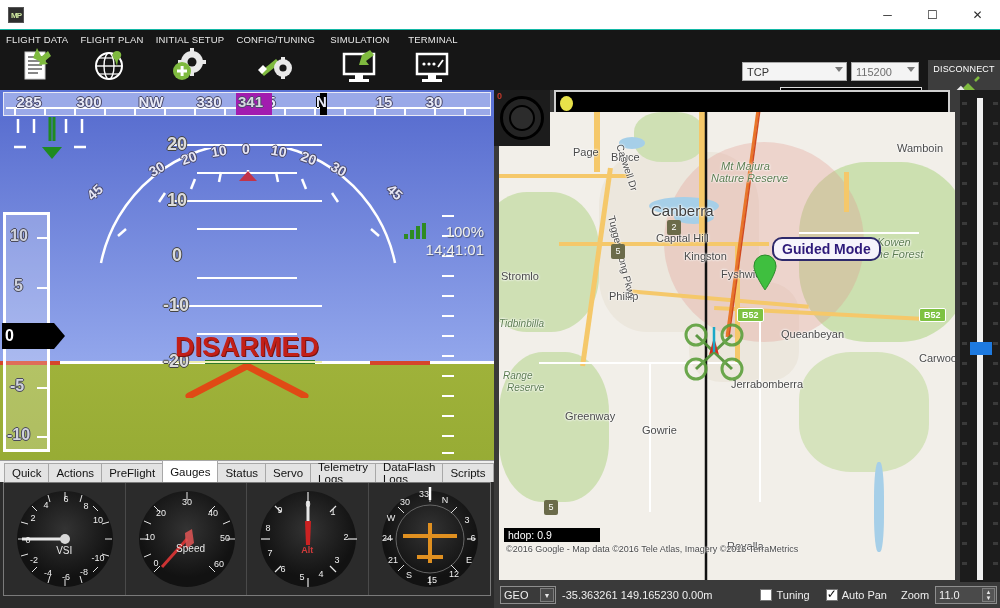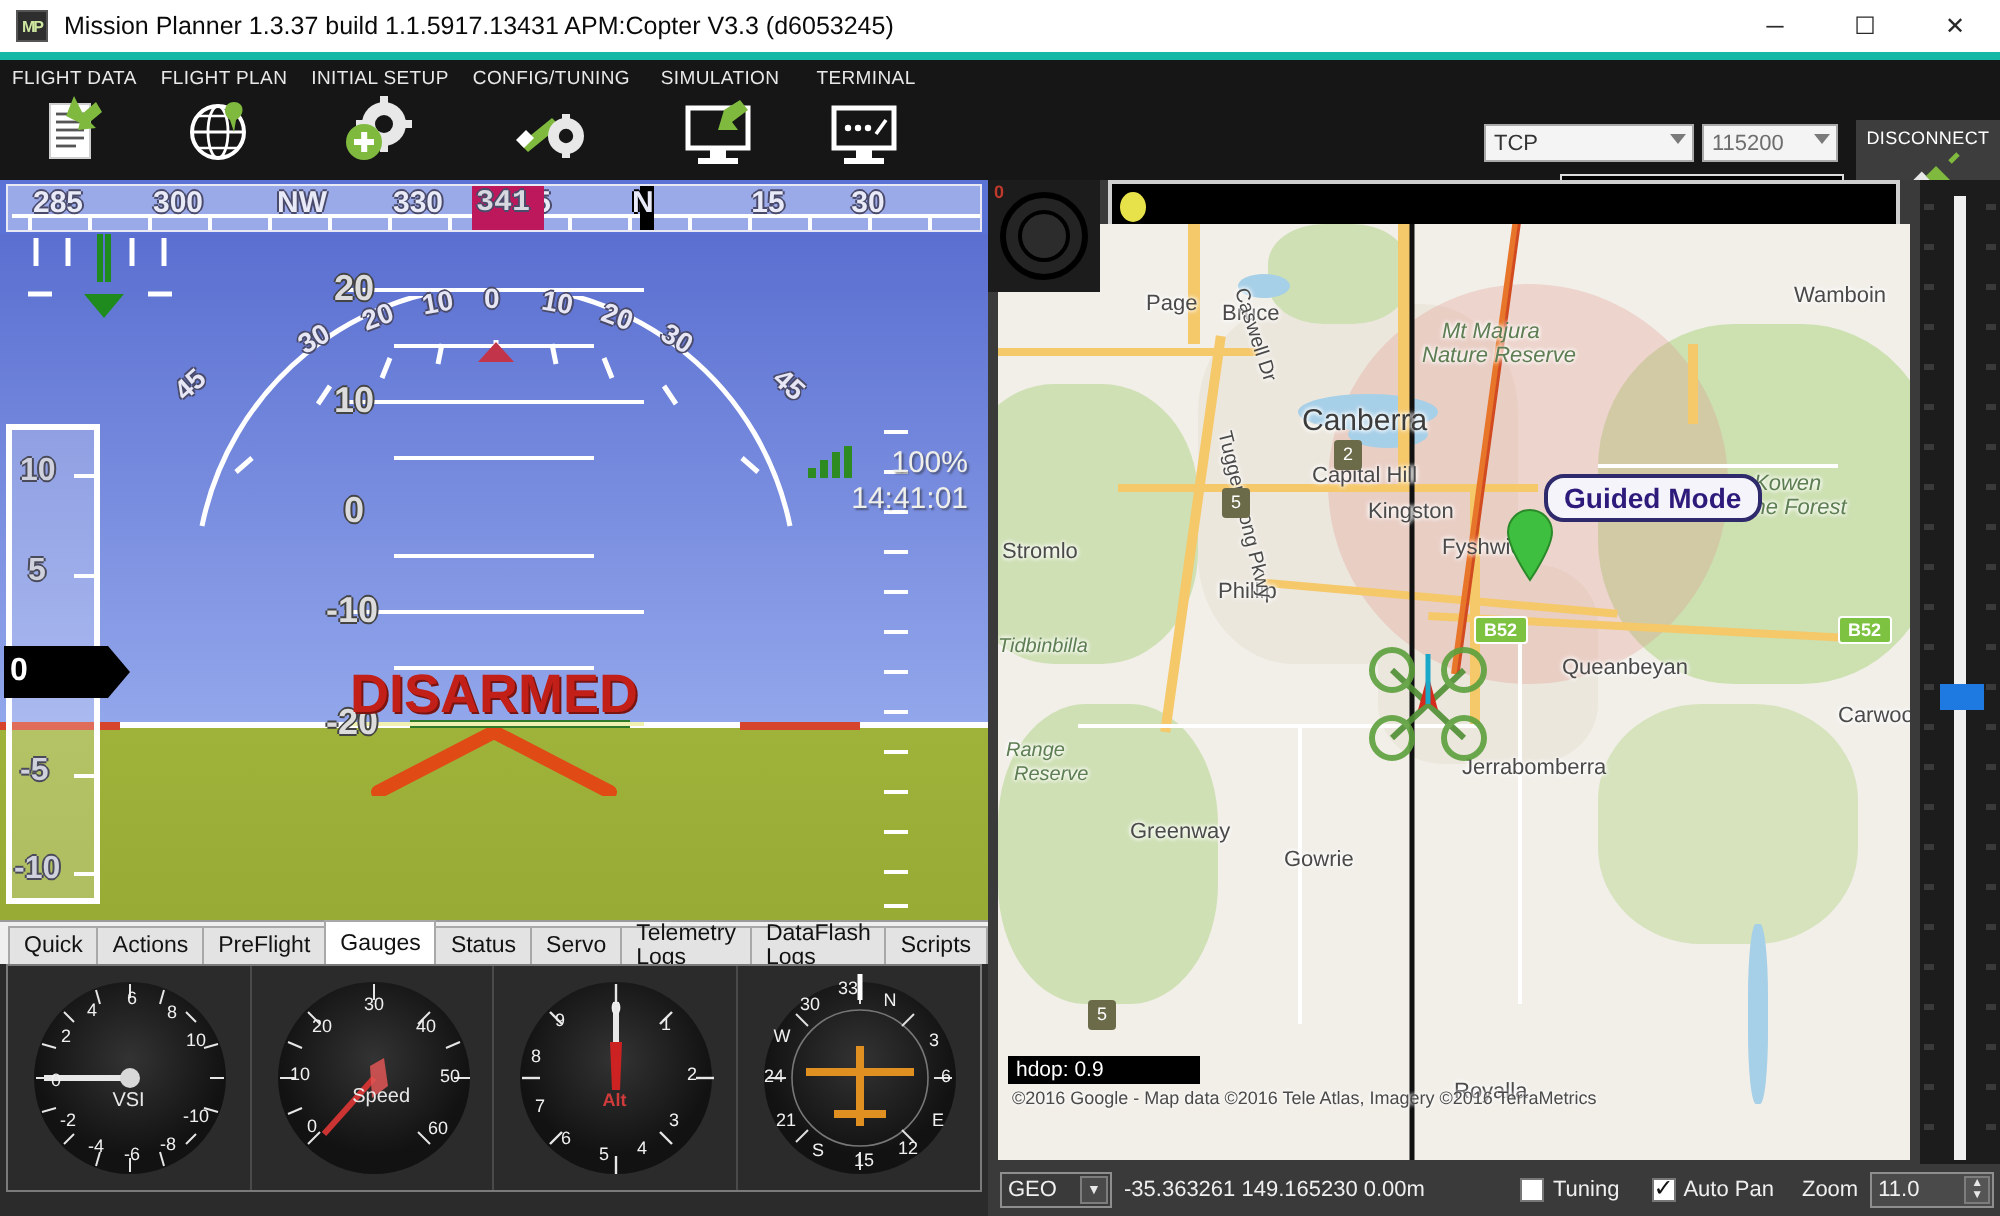--- a/index.html
+++ b/index.html
@@ -8,21 +8,21 @@
     font-family: "Liberation Sans", sans-serif;
     font-size: 11px;
     background:#1b1b1b;
     -webkit-font-smoothing: none;
   }
   .app { position:relative; width:1000px; height:608px; }
 
   
   .titlebar {
     position:absolute; left:0; top:0; width:1000px; height:30px;
-    background:#ffffff; border-bottom:4px solid #14b8a6;
+    background:#ffffff; border-bottom:1px solid #14b8a6;
     display:flex; align-items:center;
   }
   .tb-icon {
     width:16px; height:16px; margin-left:8px; margin-right:8px;
     background:#2e2e2e; color:#cfe8a0; font-size:8px; line-height:16px;
     text-align:center; font-weight:bold; letter-spacing:-1px;
     border:1px solid #555;
   }
   .tb-title { font-size:12.5px; color:#0a0a0a; font-family:"Liberation Sans",sans-serif; }
   .tb-buttons { margin-left:auto; display:flex; height:30px; }
@@ -90,22 +90,21 @@
   }
   .hr-line { position:absolute; left:2px; bottom:6px; width:484px; height:2px; background:#fff; }
   .hr-tick { position:absolute; bottom:0px; width:2px; height:7px; background:#fff; }
   .hr-label {
     position:absolute; top:0px; font-size:15px; color:#e8eaf8; font-weight:bold;
     transform:translateX(-50%); text-shadow:-1px 0 #4a4a6a,0 1px #4a4a6a,1px 0 #4a4a6a,0 -1px #4a4a6a;
     font-family:"Liberation Sans",sans-serif;
   }
   .hdg-box {
     position:absolute; left:232px; top:0px; width:36px; height:22px;
-    background:#be185d;
-    font-family:Liberation Mono, monospace;
+    background:#a21caf;
   }
   .hdg-box span {
     font-size:15px; color:#d8d8e0; font-weight:bold; position:absolute; left:2px; top:0px;
     text-shadow:-1px 0 #4a4a6a,0 1px #4a4a6a,1px 0 #4a4a6a,0 -1px #4a4a6a;
   }
   .hdg-marker { position:absolute; left:316px; top:0px; width:7px; height:24px; background:#000; }
   .hdg-marker-n {
     position:absolute; left:312px; top:0px; font-size:15px; font-weight:bold; color:#e8eaf8;
     text-shadow:-1px 0 #000,0 1px #000,1px 0 #000,0 -1px #000;
   }
@@ -321,21 +320,20 @@
     font-size:9px; text-align:center; line-height:14px; border-radius:2px;
   }
 </style>
 </head>
 <body>
 
 <div class="app">
 
   <div class="titlebar">
     <div class="tb-icon">MP</div>
-    <div class="tb-title">Mission Planner 1.3.37 build 1.1.5917.13431 APM:Copter V3.3 (d6053245)</div>
     <div class="tb-buttons">
       <div class="tb-btn">─</div>
       <div class="tb-btn">☐</div>
       <div class="tb-btn close">✕</div>
     </div>
   </div>
 
   <div class="menubar">
     <div class="menu-items">
 

